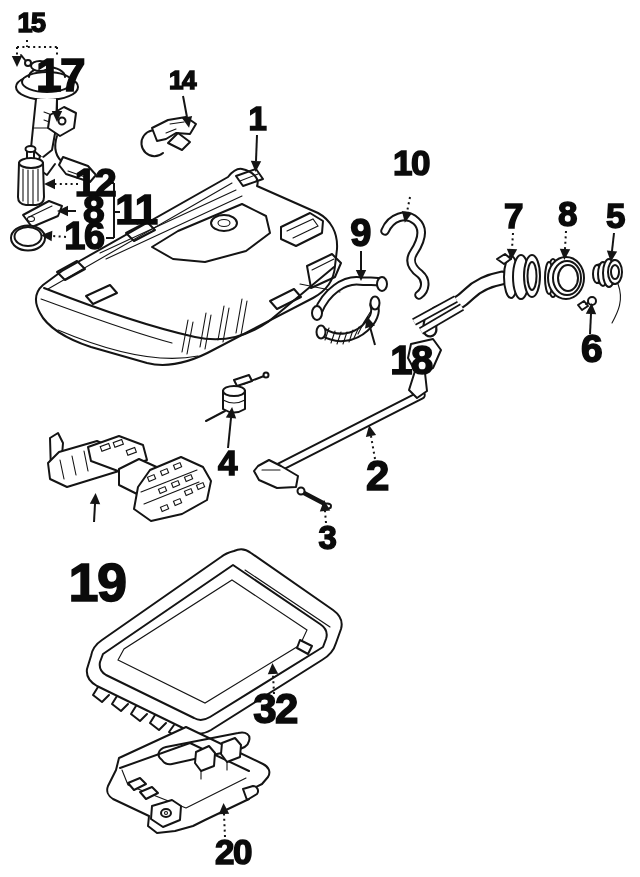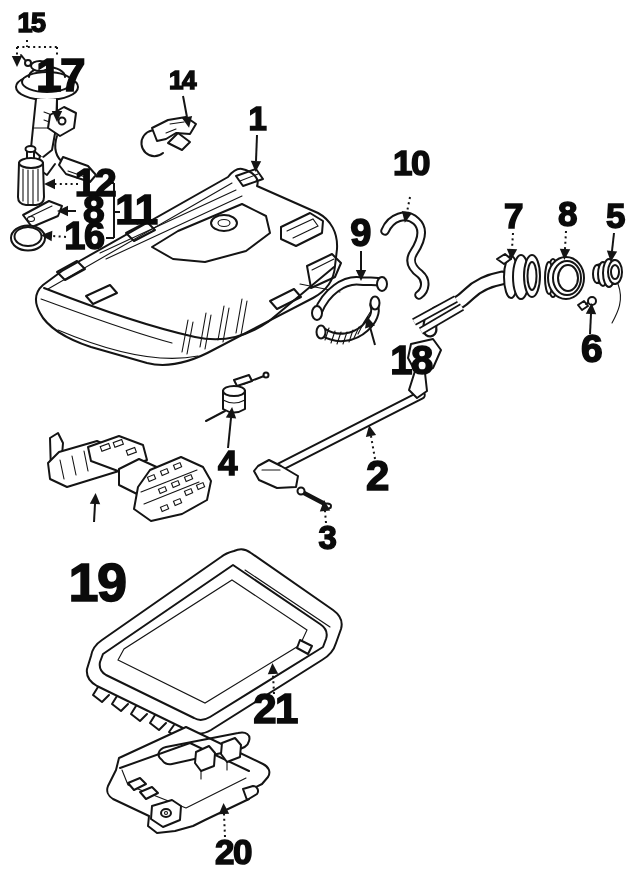--- a/index.html
+++ b/index.html
@@ -301,15 +301,15 @@
       <div class="callout" style="left: 136px; top: 212px; font-size: 42px;">11</div>
       <div class="callout" style="left: 95px; top: 184px; font-size: 39px;">12</div>
       <div class="callout" style="left: 93px; top: 211px; font-size: 39px;">8</div>
       <div class="callout" style="left: 182px; top: 81px; font-size: 26px;">14</div>
       <div class="callout" style="left: 31px; top: 25px; font-size: 27px;">15</div>
       <div class="callout" style="left: 84px; top: 238px; font-size: 38px;">16</div>
       <div class="callout" style="left: 60px; top: 77px; font-size: 46px;">17</div>
       <div class="callout" style="left: 374px; top: 362px; font-size: 40px; margin-left: 37px;">18</div>
       <div class="callout" style="left: 97px; top: 540px; font-size: 54px; margin-top: 44px;">19</div>
       <div class="callout" style="left: 225px; top: 853px; font-size: 35px; margin-left: 8px;">20</div>
-      <div class="callout" style="left: 275px; top: 711px; font-size: 42px;">21</div>
+      <div class="callout" style="left: 275px; top: 711px; font-size: 42px;">32</div>
     </div>
 </div>
 
 </body></html>

